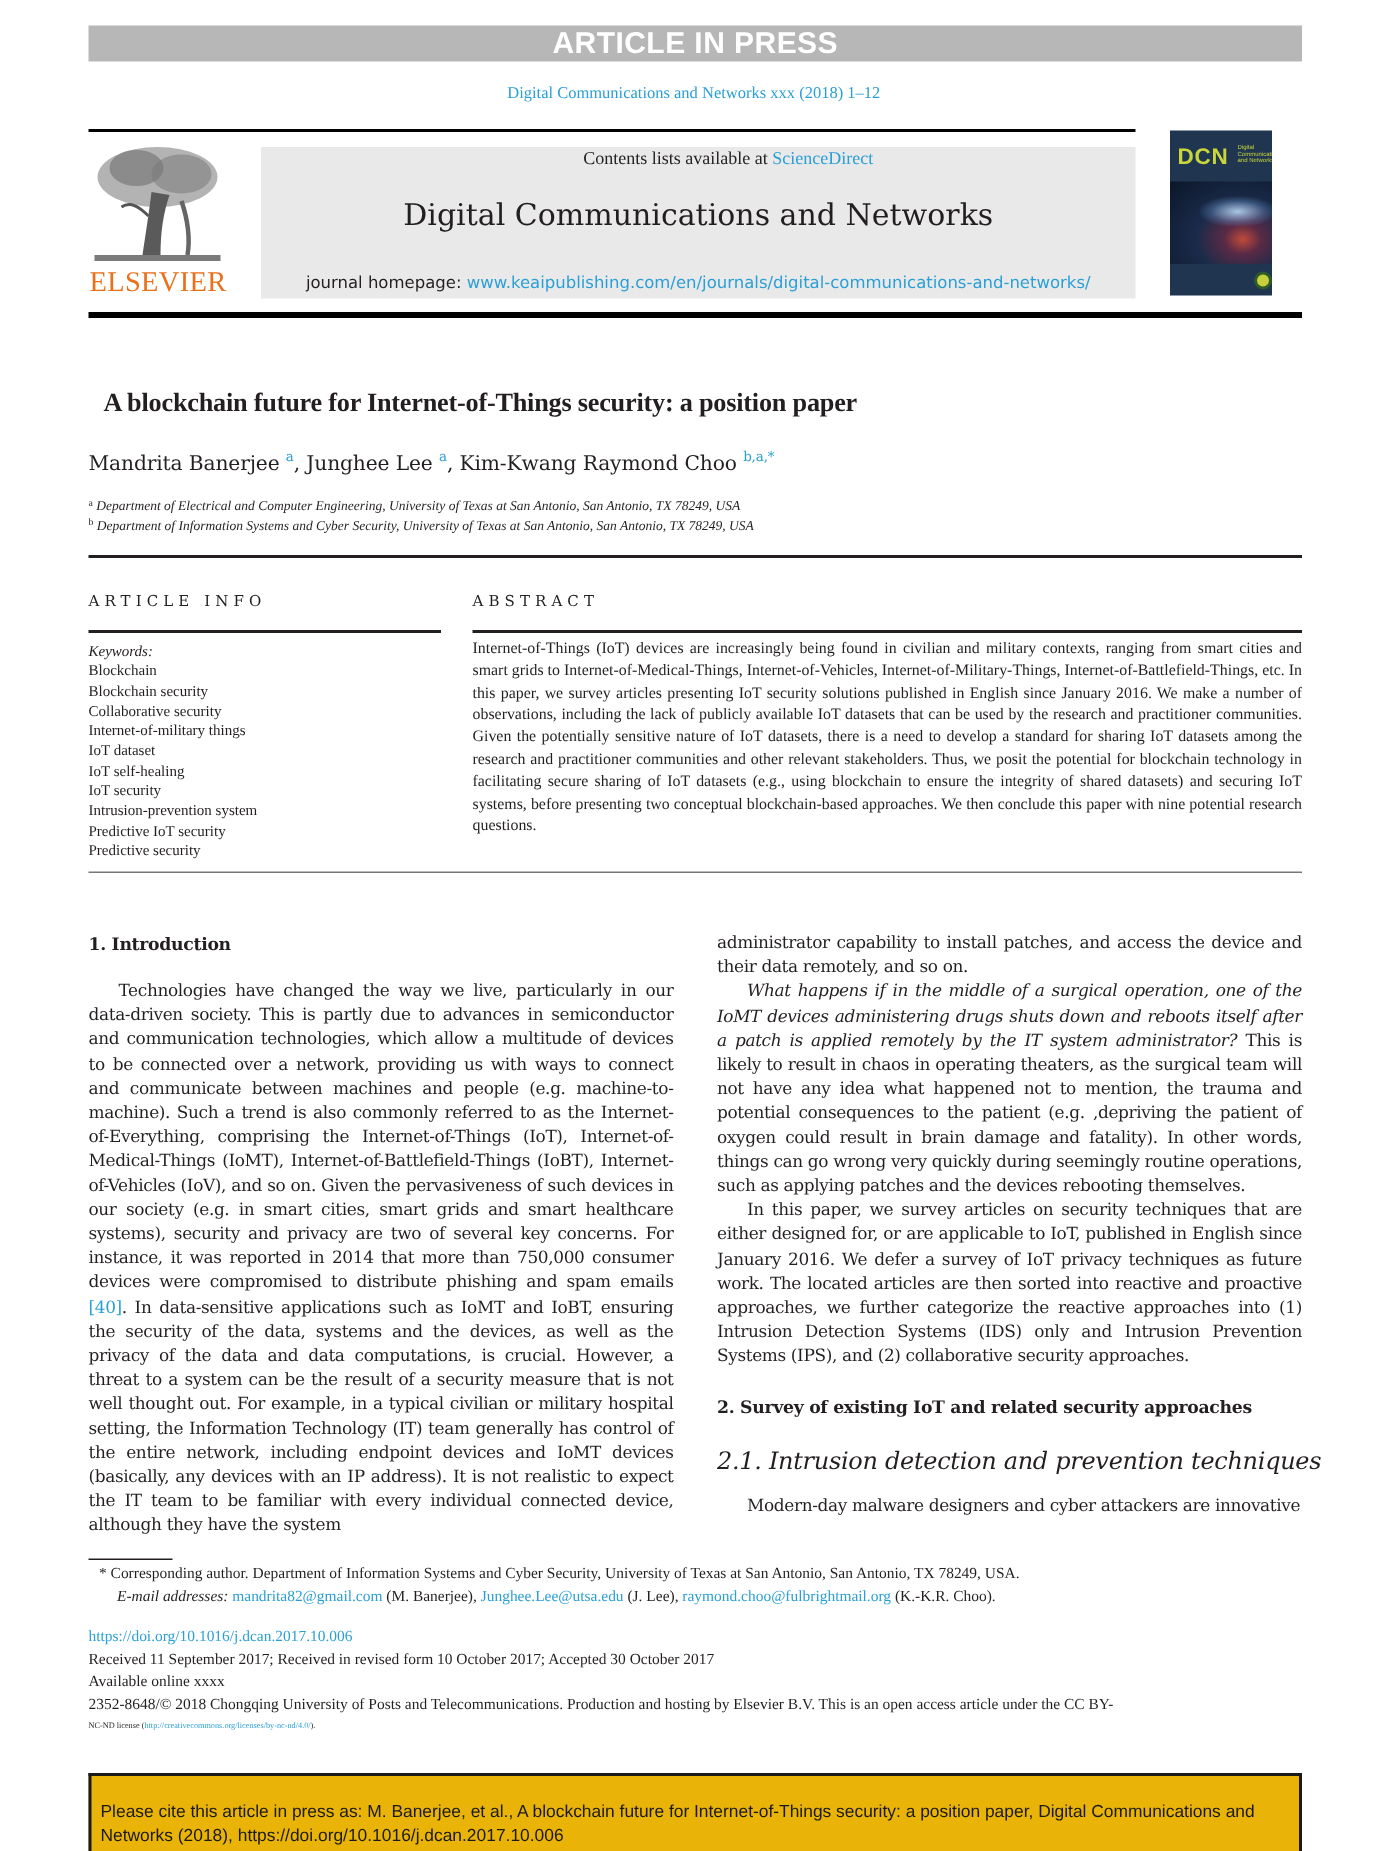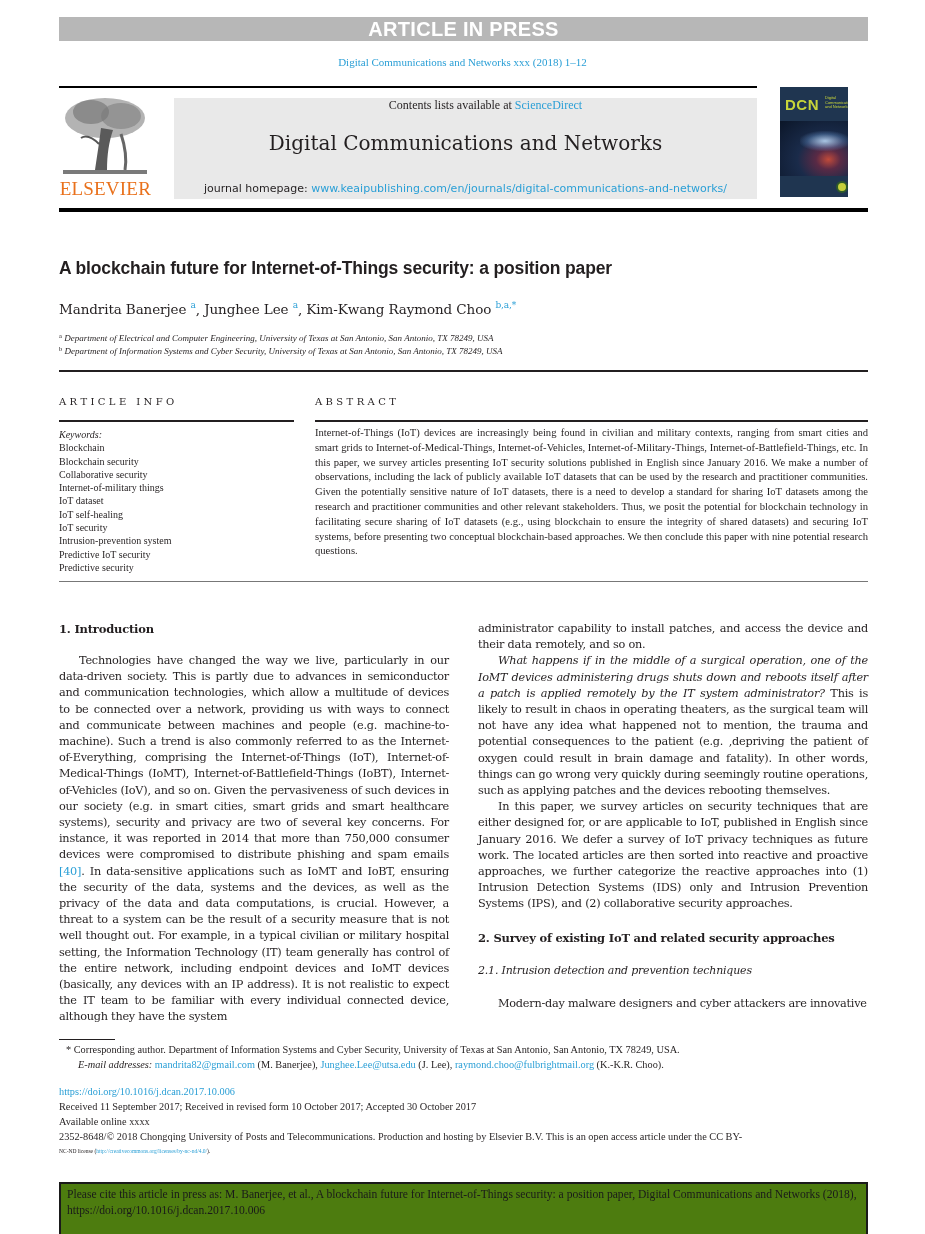--- a/index.html
+++ b/index.html
@@ -26,21 +26,21 @@
 
   .cover { position: absolute; left: 780px; top: 87px; width: 68px; height: 110px; background: #1f3550; overflow: hidden; }
   .cover .dcn { position: absolute; left: 5px; top: 9px; font-family: "Liberation Sans", sans-serif; font-weight: bold; font-size: 15px; color: #c8d63a; letter-spacing: 0.5px; }
   .cover .dcn-sub { position: absolute; left: 45px; top: 9px; font-family: "Liberation Sans", sans-serif; font-size: 4px; line-height: 4.5px; color: #c8d63a; }
   .cover .art { position: absolute; left: 0; top: 34px; width: 88px; height: 55px;
     background: radial-gradient(ellipse at 55% 70%, #c04a3a 0%, #5a2a45 18%, #1a2b4a 45%, #0b1628 100%); }
   .cover .art .glow { position: absolute; left: 20px; top: 10px; width: 50px; height: 20px; background: radial-gradient(ellipse, rgba(190,225,255,0.85) 0%, rgba(120,170,230,0.3) 50%, transparent 75%); }
   .cover .emblem { position: absolute; left: 56px; top: 94px; width: 12px; height: 12px; border-radius: 50%; background: #c5cf3b; border: 2px solid #2e5a2a; }
   .cover .barcode { position: absolute; left: 73px; top: 94px; width: 10px; height: 12px; background: repeating-linear-gradient(90deg, #fff 0 1px, #888 1px 2px); }
 
-  .article-title { position: absolute; left: 59px; top: 258px; font-family: Liberation Sans, sans-serif; font-size: 17.5px; color: #231f20; letter-spacing: -0.15px; }
+  .article-title { position: absolute; left: 69px; top: 258px; font-family: Liberation Serif, serif; font-size: 17.5px; color: #231f20; letter-spacing: -0.15px; }
   .authors { position: absolute; left: 59px; top: 300px; font-family: "DejaVu Serif", serif; font-size: 13.5px; color: #231f20; letter-spacing: -0.1px; }
   .authors sup { color: #2a9fd6; font-size: 9px; vertical-align: 6px; }
   .affil { position: absolute; left: 59px; font-family: "Liberation Serif", serif; font-style: italic; font-size: 9px; color: #231f20; }
   .affil sup { font-style: normal; font-size: 6.5px; vertical-align: 3px; }
   .affil-a { top: 332px; }
   .affil-b { top: 345px; }
 
   .rule-info { position: absolute; left: 59px; top: 370px; width: 809px; height: 2px; background: #231f20; }
 
   .sec-label { position: absolute; font-family: "DejaVu Serif", serif; font-size: 10px; letter-spacing: 3.4px; color: #231f20; }
@@ -57,38 +57,38 @@
 
   .col { position: absolute; width: 390px; font-family: "DejaVu Serif", serif; font-size: 11.3px; line-height: 16.2px; text-align: justify; color: #231f20; letter-spacing: -0.25px; }
   .col-left { left: 59px; top: 653px; }
   .col-right { left: 478px; top: 621px; }
   .col p { text-indent: 20px; }
   .col p.noindent { text-indent: 0; }
   .col .cite { color: #2a9fd6; }
   .h1 { position: absolute; font-family: "DejaVu Serif", serif; font-weight: bold; font-size: 11.5px; color: #231f20; letter-spacing: -0.2px; text-align: center; }
   .h1-intro { left: 59px; top: 622px; }
   .h1-survey { left: 478px; top: 931px; }
-  .h2 { position: absolute; left: 478px; top: 964px; font-family: "DejaVu Serif", serif; font-style: italic; font-size: 11px; color: #231f20; letter-spacing: -0.2px; text-align: right; }
+  .h2 { position: absolute; left: 478px; top: 964px; font-family: "DejaVu Serif", serif; font-style: italic; font-size: 16px; color: #231f20; letter-spacing: -0.2px; text-align: right; }
   .col-right-bottom { left: 478px; top: 996px; }
 
   .fn-rule { position: absolute; left: 59px; top: 1039px; width: 56px; height: 1px; background: #231f20; }
   .footnote { position: absolute; left: 59px; font-family: "Liberation Serif", serif; font-size: 10.3px; color: #231f20; }
   .fn-1 { top: 1044px; left: 66px; }
   .fn-2 { top: 1059px; left: 78px; }
   .fn-2 .em { font-style: italic; }
   .fn-2 .mail { color: #2a9fd6; }
   .doi { top: 1086px; color: #2a9fd6; }
   .received { top: 1101px; }
   .available { top: 1116px; }
   .copyright { top: 1131px; }
   .license { top: 1148px; font-size: 5.5px; color: #231f20; }
   .license .mail { color: #2a9fd6; }
 
-  .cite-box { position: absolute; left: 59px; top: 1182px; width: 809px; height: 52px; background: #4d7c0f; border: 2px solid #1a1a1a; border-bottom: none;
-    font-family: Liberation Serif, serif; font-size: 11.6px; line-height: 16px; color: #1a1a1a; padding: 3px 6px; }
+  .cite-box { position: absolute; left: 59px; top: 1182px; width: 809px; height: 52px; background: #eab308; border: 2px solid #1a1a1a; border-bottom: none;
+    font-family: Liberation Sans, sans-serif; font-size: 11.6px; line-height: 16px; color: #1a1a1a; padding: 16px 6px; }
 </style>
 </head>
 <body>
 
 <div class="aip-banner">ARTICLE IN PRESS</div>
 <div class="journal-ref">Digital Communications and Networks xxx (2018) 1–12</div>
 
 <div class="rule-top"></div>
 
 <div class="elsevier-logo">

